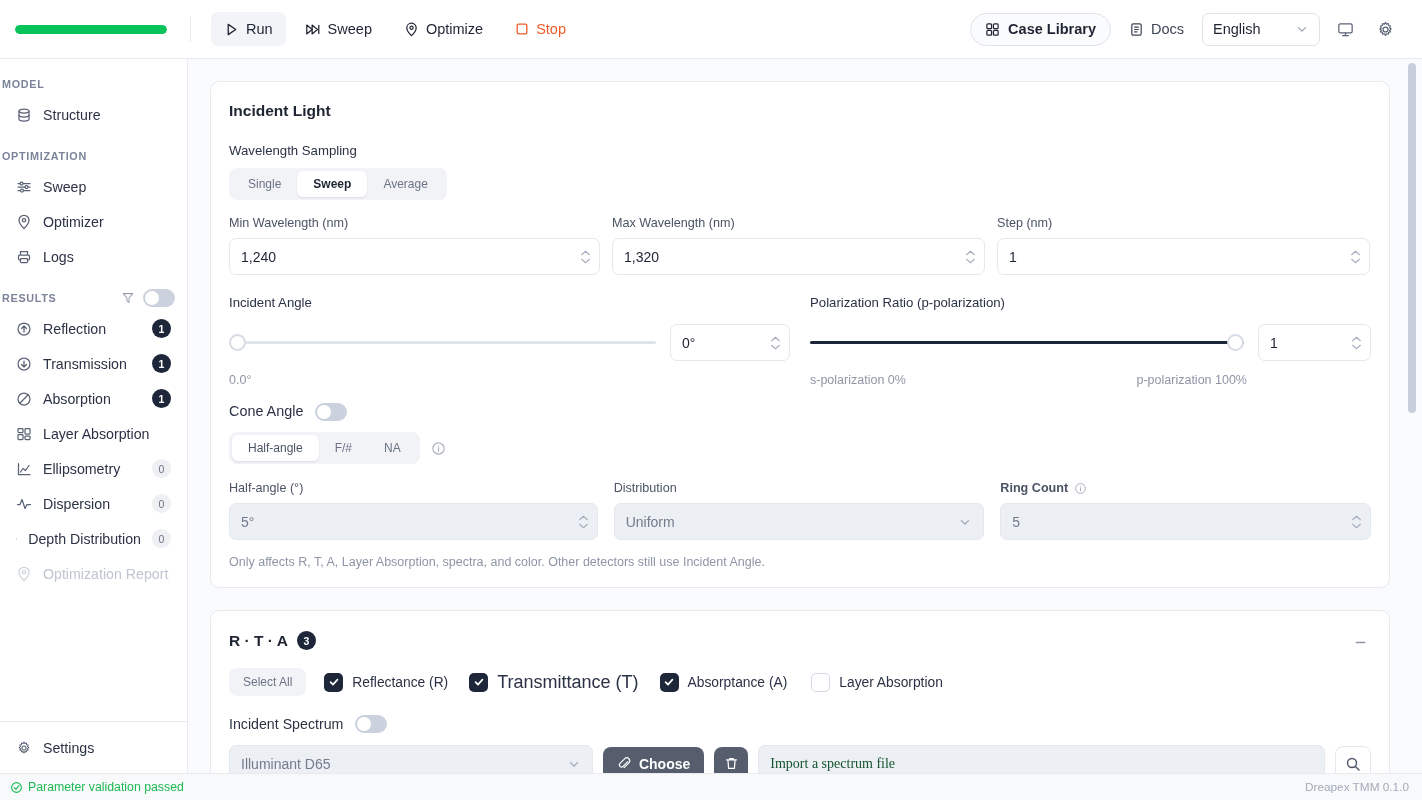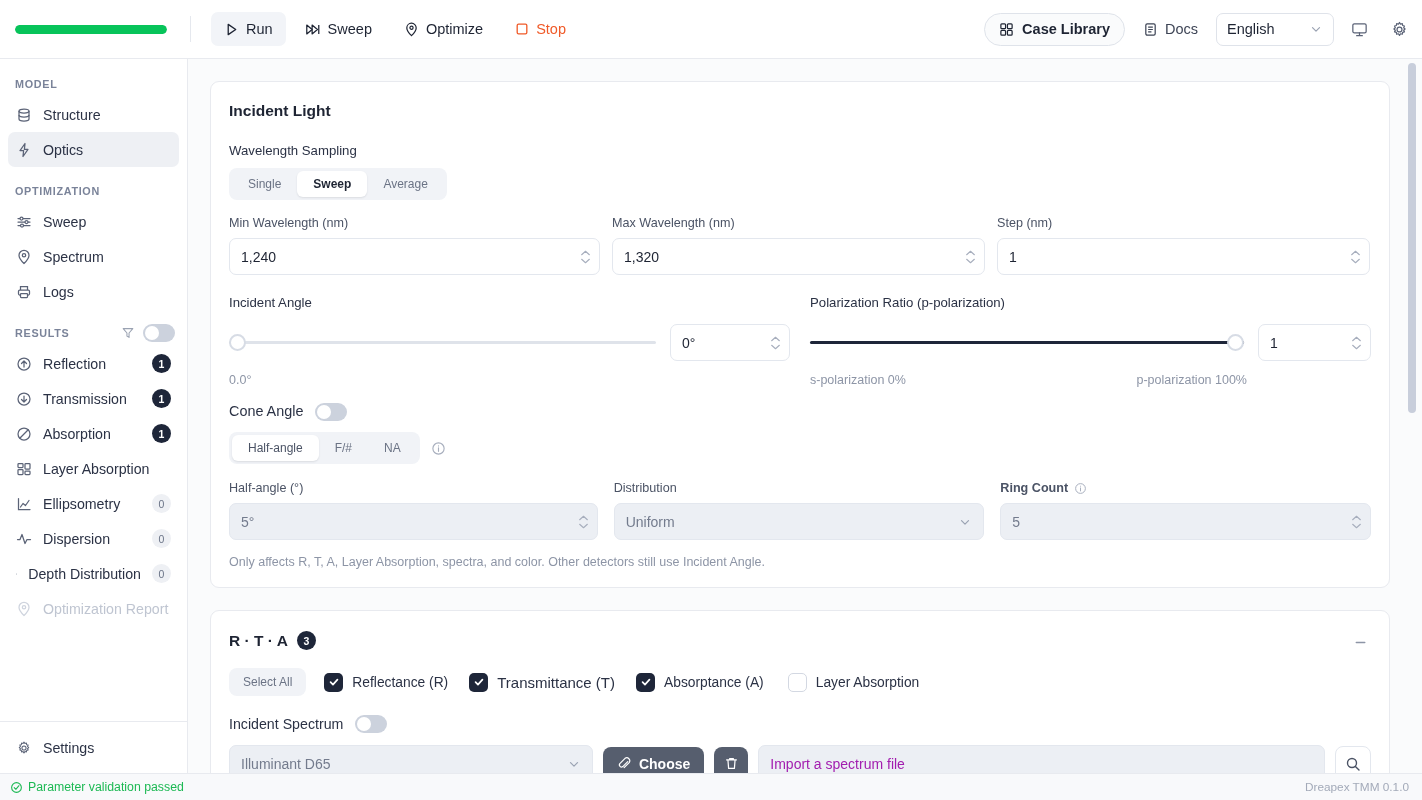--- a/index.html
+++ b/index.html
@@ -32,21 +32,21 @@
     font-size: 14.5px; color: #1e2433; cursor: pointer;
     background: transparent; border: none;
     font-family: "Liberation Sans", sans-serif;
   }
   .runbtn.active { background: #f2f4f8; }
   .runbtn.stop { color: #f05a28; }
   #run-group { display: flex; align-items: center; gap: 6px; margin-left: 20px; }
 
   #topbar-right {
     margin-left: auto; display: flex; align-items: center; gap: 10px;
-    padding-right: 8px;
+    padding-right: 22px;
   }
   #case-library {
     display: flex; align-items: center; gap: 8px;
     height: 33px; padding: 0 14px; border-radius: 17px;
     border: 1px solid #dfe3ea; background: #fafbfc;
     font-size: 14.5px; font-weight: bold; color: #1e2433; cursor: pointer;
   }
   #docs-btn {
     display: flex; align-items: center; gap: 7px;
     height: 33px; padding: 0 8px; border-radius: 7px;
@@ -64,21 +64,21 @@
     justify-content: center; cursor: pointer; color: #5b6377;
   }
 
   
   #sidebar {
     position: absolute; top: 59px; left: 0; width: 188px; height: 714px;
     background: #ffffff; border-right: 1px solid #e8eaef;
   }
   .sect-label {
     font-size: 10.8px; font-weight: bold; letter-spacing: 0.7px;
-    color: #7a8399; padding: 0 0 0 15px; text-transform: uppercase;
+    color: #7a8399; padding: 0 0 0 2px; text-transform: uppercase;
     display: flex; align-items: center; height: 26px;
   }
   #results-head { padding-right: 12px; }
   #results-head .spacer { flex: 1; }
   .nav-item {
     display: flex; align-items: center; gap: 11px;
     height: 35px; margin: 0 8px; padding: 0 8px;
     border-radius: 7px; font-size: 14.2px; color: #2b3245; cursor: pointer;
   }
   .nav-item.selected { background: #eef0f4; }
@@ -300,43 +300,37 @@
 
   <div class="sect-label" style="margin-top:12px">MODEL</div>
   <div class="nav-item">
     <svg width="16" height="16" viewBox="0 0 16 16" fill="none" stroke="#5b6377" stroke-width="1.25">
         <ellipse cx="8" cy="4" rx="5" ry="2"></ellipse>
         <path d="M3 4 V8 C3 9.1 5.2 10 8 10 C10.8 10 13 9.1 13 8 V4"></path>
         <path d="M3 8 V12 C3 13.1 5.2 14 8 14 C10.8 14 13 13.1 13 12 V8"></path>
       </svg>
     <span class="nlabel">Structure</span>
   </div>
-  <div class="nav-item selected">
-    <svg width="16" height="16" viewBox="0 0 16 16" fill="none" stroke="#5b6377" stroke-width="1.25">
-        <path d="M9 1.5 L4 8.6 H7.6 L7 14.5 L12 7.4 H8.4 Z" stroke-linejoin="round"></path>
-      </svg>
-    <span class="nlabel">Optics</span>
-  </div>
 
   <div class="sect-label" style="margin-top:11px">OPTIMIZATION</div>
   <div class="nav-item">
     <svg width="16" height="16" viewBox="0 0 16 16" fill="none" stroke="#5b6377" stroke-width="1.25">
         <path d="M2 4.5 H14 M2 8 H14 M2 11.5 H14" stroke-linecap="round"></path>
         <circle cx="5.5" cy="4.5" r="1.5" fill="#ffffff"></circle>
         <circle cx="10.5" cy="8" r="1.5" fill="#ffffff"></circle>
         <circle cx="6" cy="11.5" r="1.5" fill="#ffffff"></circle>
       </svg>
     <span class="nlabel">Sweep</span>
   </div>
   <div class="nav-item">
     <svg width="16" height="16" viewBox="0 0 16 16" fill="none" stroke="#5b6377" stroke-width="1.25">
         <path d="M8 14.5 C8 14.5 13 9.8 13 6.3 A5 5 0 0 0 3 6.3 C3 9.8 8 14.5 8 14.5 Z"></path>
         <circle cx="8" cy="6.2" r="1.7"></circle>
       </svg>
-    <span class="nlabel">Spectrum</span>
+    <span class="nlabel">Optimizer</span>
   </div>
 
   <div class="nav-item">
     <svg width="16" height="16" viewBox="0 0 16 16" fill="none" stroke="#5b6377" stroke-width="1.25">
         <path d="M4.5 6 V2.5 H11.5 V6"></path>
         <rect x="2.5" y="6" width="11" height="5" rx="1.2"></rect>
         <rect x="4.5" y="9.5" width="7" height="4" rx="0.8" fill="#ffffff"></rect>
       </svg>
     <span class="nlabel">Logs</span>
   </div>
@@ -630,21 +624,21 @@
         </div>
         <span class="field-label" style="font-size:13.8px">Reflectance (R)</span>
       </div>
 
       <div class="row" style="align-items:center; gap:9px; margin-left:9px;">
         <div class="chk on">
           <svg width="12" height="12" viewBox="0 0 14 14" fill="none" stroke="#ffffff" stroke-width="2">
               <path d="M3 7.2 L5.8 10 L11 4.3" stroke-linecap="round" stroke-linejoin="round"></path>
             </svg>
         </div>
-        <span class="field-label" style="font-size:15px">Transmittance (T)</span>
+        <span class="field-label" style="font-size:18px">Transmittance (T)</span>
       </div>
 
       <div class="row" style="align-items:center; gap:9px; margin-left:9px;">
         <div class="chk on">
           <svg width="12" height="12" viewBox="0 0 14 14" fill="none" stroke="#ffffff" stroke-width="2">
               <path d="M3 7.2 L5.8 10 L11 4.3" stroke-linecap="round" stroke-linejoin="round"></path>
             </svg>
         </div>
         <span class="field-label" style="font-size:13.8px">Absorptance (A)</span>
       </div>
@@ -673,21 +667,21 @@
         <svg width="15" height="15" viewBox="0 0 16 16" fill="none" stroke="currentColor" stroke-width="1.3">
             <path d="M11.5 6 L6.2 11.3 A2.3 2.3 0 0 1 3 8.1 L8.6 2.5 A3.2 3.2 0 0 1 13 7 L7.6 12.4" stroke-linecap="round" stroke-linejoin="round"></path>
           </svg>
         <span>Choose</span>
       </button>
       <div class="sqbtn">
         <svg width="15" height="15" viewBox="0 0 16 16" fill="none" stroke="currentColor" stroke-width="1.3">
             <path d="M2.8 4.2 H13.2 M6 4.2 V2.8 H10 V4.2 M4.2 4.2 L4.9 13.2 H11.1 L11.8 4.2" stroke-linecap="round" stroke-linejoin="round"></path>
           </svg>
       </div>
-      <div class="inputbox dis" style="width:578px; color:#a21caf;">
+      <div class="inputbox dis" style="width:578px; color:#14532d;font-family:Liberation Serif, serif;">
         <span class="val">Import a spectrum file</span>
       </div>
       <div class="searchbtn">
         <svg width="16" height="16" viewBox="0 0 16 16" fill="none" stroke="currentColor" stroke-width="1.4">
             <circle cx="7" cy="7" r="4.5"></circle>
             <path d="M10.4 10.4 L14 14" stroke-linecap="round"></path>
           </svg>
       </div>
     </div>
   </div>

